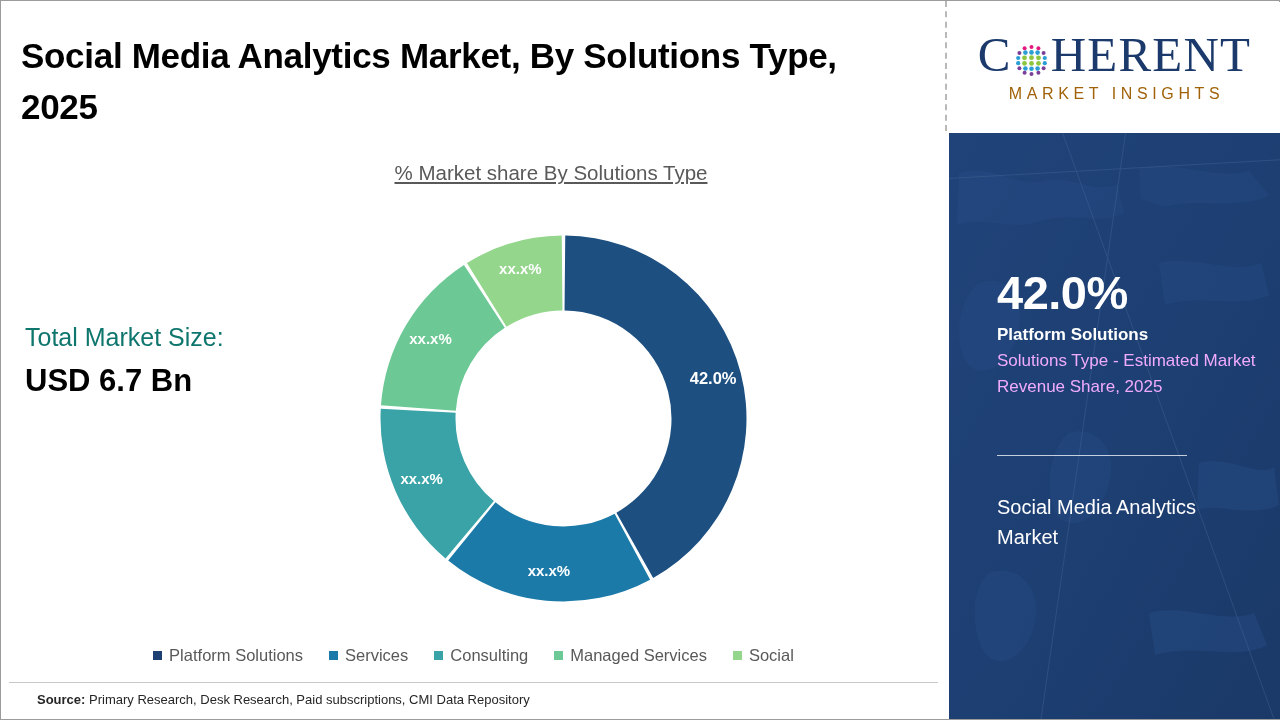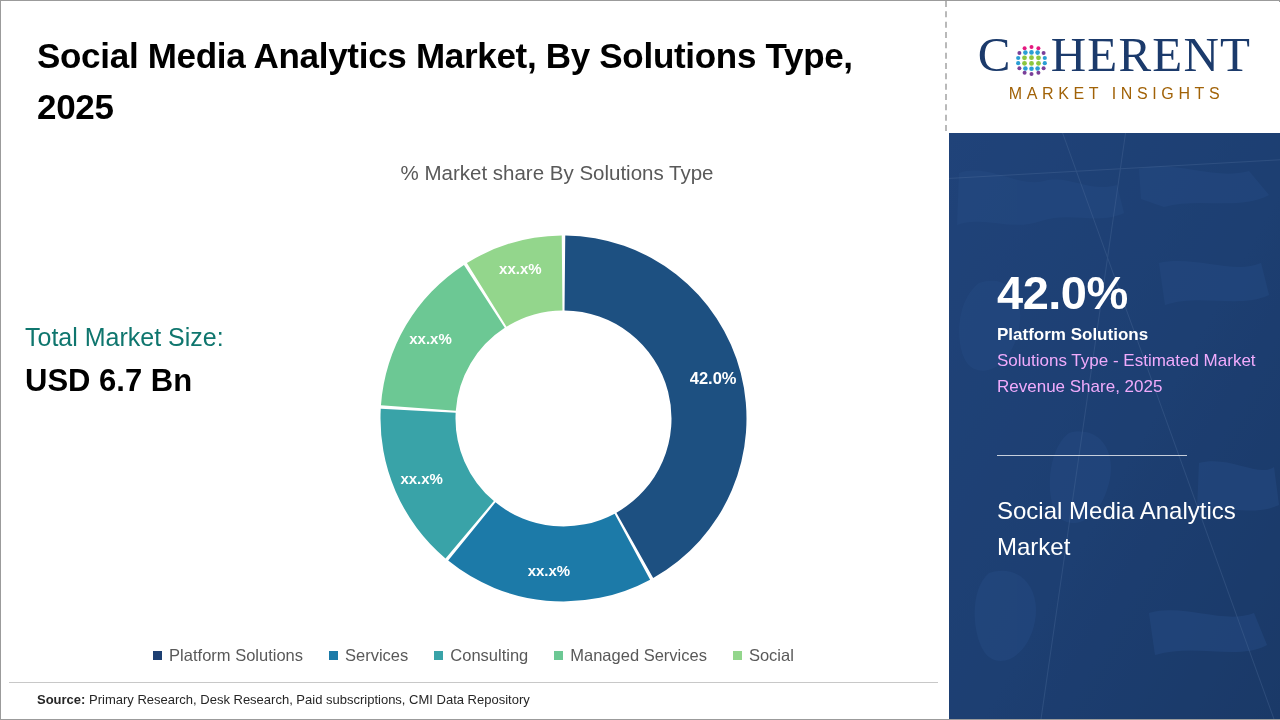--- a/index.html
+++ b/index.html
@@ -35,38 +35,39 @@
     position: absolute;
     left: 944px;
     top: 0px;
     width: 0;
     height: 130px;
     border-left: 2px dashed #b9b9b9;
   }
 
   .chart-title {
     position: absolute;
-    left: 36px;
+    left: 20px;
     top: 30px;
     width: 830px;
     font-size: 35px;
     font-weight: bold;
     line-height: 1.45;
     color: #000000;
     letter-spacing: -0.3px;
   }
 
   .chart-subtitle {
     position: absolute;
-    left: 176px;
+    left: 170px;
     top: 160px;
     width: 760px;
     text-align: center;
     font-size: 20.5px;
     color: #595959;
+    text-decoration: underline;
   }
 
   .total-label {
     position: absolute;
     left: 24px;
     top: 322px;
     font-size: 25px;
     color: #0f766e;
     white-space: nowrap;
   }
@@ -257,21 +258,21 @@
     width: 190px;
     height: 1px;
     background: #ffffff;
     opacity: 0.75;
   }
   .market-name {
     position: absolute;
     left: 48px;
     top: 360px;
     width: 250px;
-    font-size: 24px;
+    font-size: 20px;
     color: #ffffff;
     line-height: 1.48;
   }
 </style>
 </head>
 <body>
 
 <div id="root">
 
   <div class="left-pane">

